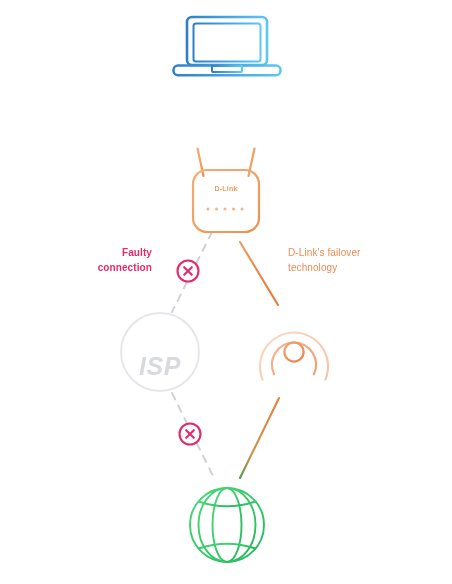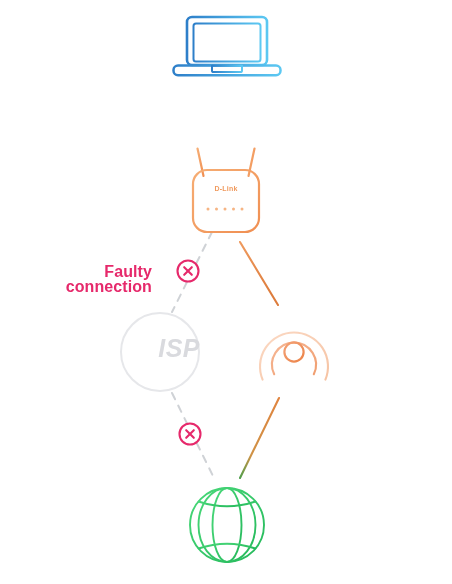--- a/index.html
+++ b/index.html
@@ -20,26 +20,25 @@
   #diagram-svg {
     position: absolute;
     left: 0;
     top: 0;
     width: 452px;
     height: 584px;
   }
   .label {
     position: absolute;
     font-family: "Liberation Sans", sans-serif;
-    font-size: 16px;
+    font-size: 10px;
     font-weight: bold;
     line-height: 15px;
     letter-spacing: 0.1px;
     white-space: pre-line;
-    margin-top: 19px;
   }
   #label-faulty {
     left: 56px;
     top: 245px;
     width: 96px;
     text-align: right;
     color: #e6296b;
   }
   #label-failover {
     left: 288px;
@@ -65,23 +64,23 @@
     text-align: center;
     font-family: "Liberation Sans", sans-serif;
     font-size: 7px;
     font-weight: bold;
     color: #f09a5e;
     letter-spacing: 0.2px;
   }
   #label-isp {
     position: absolute;
     left: 120px;
-    top: 334px;
+    top: 352px;
     width: 80px;
-    text-align: right;
+    text-align: center;
     font-family: "Liberation Sans", sans-serif;
     font-size: 25px;
     font-style: italic;
     font-weight: bold;
     color: #d9dade;
     letter-spacing: 0.5px;
   }
 </style>
 </head>
 <body>
@@ -210,19 +209,21 @@
     </g>
     <g>
       <circle cx="190" cy="434" r="10.5" fill="#ffffff" stroke="#e6296b" stroke-width="2.1"></circle>
       <path d="M186.2 430.2 L193.8 437.8 M193.8 430.2 L186.2 437.8" stroke="#e6296b" stroke-width="2.1" stroke-linecap="round" fill="none"></path>
     </g>
   </svg>
 
   <div class="label" id="label-faulty">Faulty
 connection</div>
 
+  <div class="label" id="label-failover">D-Link's failover
+technology</div>
 
 
   <div id="label-dlink">D-Link</div>
 
   <div id="label-isp">ISP</div>
 
 </div>
 
 </body></html>

